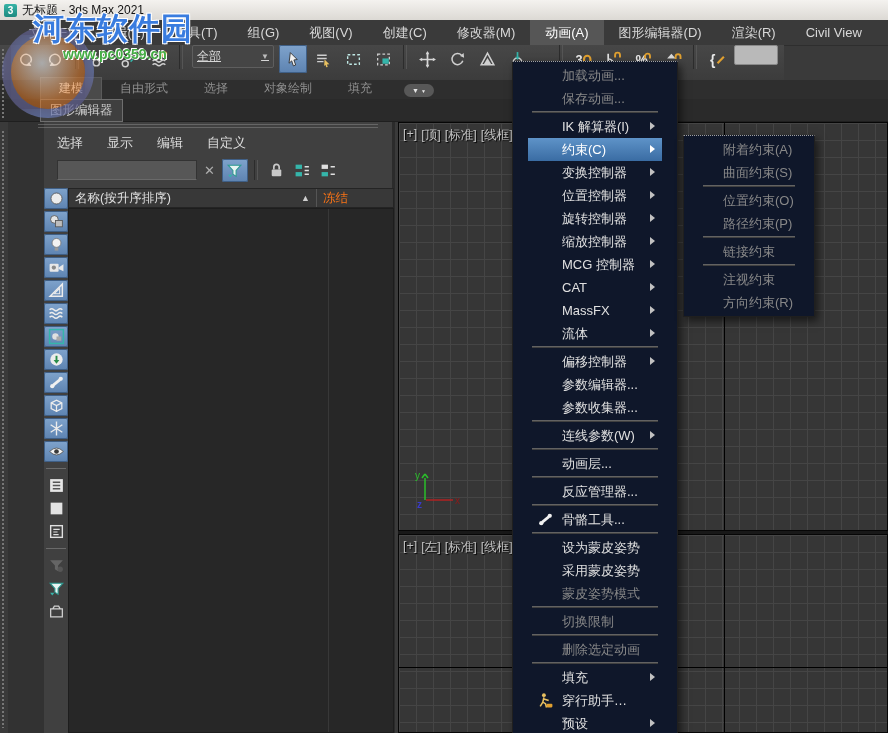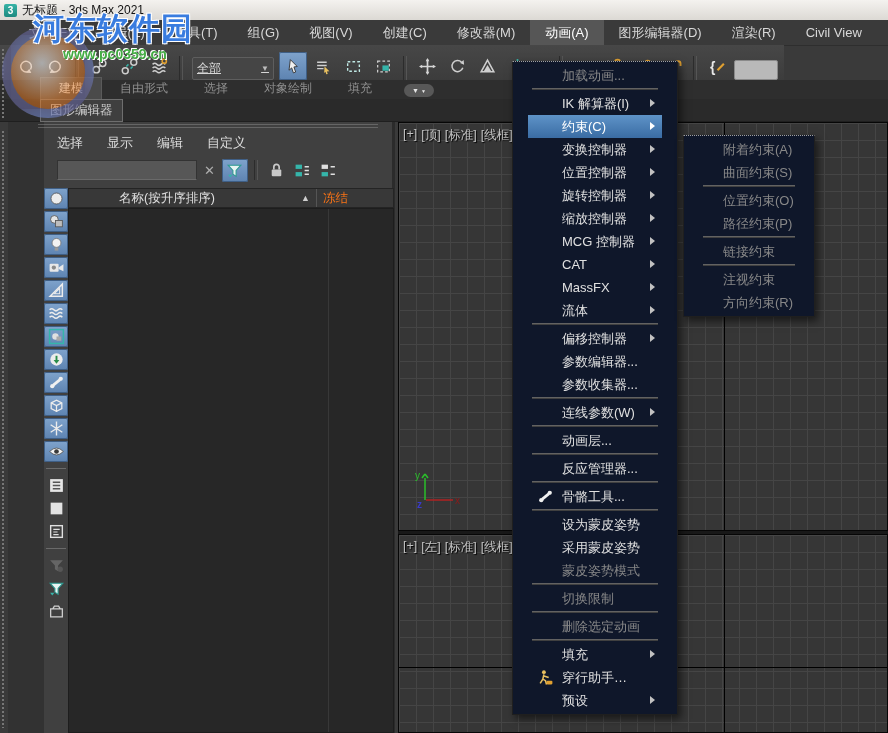--- a/index.html
+++ b/index.html
@@ -12,21 +12,21 @@
   #app-icon{width:13px;height:13px;margin:0 5px 0 4px;background:linear-gradient(#37b3a6,#1d8a80);
             color:#fff;font-size:10px;font-weight:bold;text-align:center;line-height:13px;border-radius:2px;}
   #titlebar .t{font-size:12px;}
   
   #menubar{position:absolute;left:0;top:20px;width:888px;height:25px;background:#3a3a3a;
            display:flex;align-items:stretch;overflow:hidden;border-bottom:1px solid #2e2e2e;padding-left:14px;}
   .mb-item{padding:0 15px;line-height:25px;color:#d8d8d8;white-space:nowrap;cursor:default;}
   .mb-item.active{background:#565656;color:#fff;}
   
   #toolbar{position:absolute;left:0;top:45px;width:784px;height:35px;
-           background:linear-gradient(#474747,#3c3c3c);display:flex;align-items:flex-end;padding-left:10px;box-sizing:border-box;text-decoration:underline;}
+           background:linear-gradient(#474747,#3c3c3c);display:flex;align-items:flex-start;padding-left:10px;box-sizing:border-box;text-decoration:underline;}
   .tb-btn{width:28px;height:28px;display:flex;align-items:center;justify-content:center;margin:0 1px;border-radius:2px;}
   .tb-btn.active{background:linear-gradient(#7fa3cc,#5d83b1);box-shadow:inset 0 0 0 1px #3f5f86;}
   .tb-sep{width:2px;height:24px;margin:0 5px;border-left:1px solid #2c2c2c;border-right:1px solid #555;}
   .tb-gap{flex:1;}
   .tb-dd{width:72px;height:21px;background:#454545;border:1px solid #5e5e5e;border-radius:2px;
          display:flex;align-items:center;margin:0 4px;padding:0 4px;color:#ddd;}
   .tb-dd .lbl{flex:1;font-size:12px;}
   .tb-dd .car{font-size:8px;color:#bbb;}
   .tb-field{width:42px;height:18px;background:#b9b9b9;border:1px solid #8a8a8a;border-radius:2px;margin:0 6px 0 2px;}
   
@@ -46,21 +46,21 @@
   #exp-menu{position:absolute;left:49px;top:12px;display:flex;gap:24px;}
   .exp-menu-item{color:#dcdcdc;font-size:13px;}
   #exp-search-row{position:absolute;left:49px;top:36px;height:24px;display:flex;align-items:center;}
   #exp-search{width:140px;height:20px;background:#575757;border:1px solid #333;border-bottom-color:#6a6a6a;
               color:#eee;font-size:12px;padding:0 4px;box-sizing:border-box;}
   .exp-x{color:#adadad;font-size:13px;margin:0 7px;}
   .exp-tool{width:26px;height:23px;border-radius:2px;display:flex;align-items:center;justify-content:center;}
   .exp-tool.blue{background:linear-gradient(#7fa3cc,#5d83b1);box-shadow:inset 0 0 0 1px #3f5f86;}
   .exp-sep{width:2px;height:20px;margin:0 6px;border-left:1px solid #2c2c2c;border-right:1px solid #555;}
   #exp-header{position:absolute;left:60px;top:66px;width:326px;height:20px;background:#383838;border:1px solid #242424;box-sizing:border-box;display:flex;}
-  #col-name{flex:1;display:flex;align-items:center;padding:0 6px;color:#e0e0e0;font-size:12.5px;border-right:1px solid #555;margin-left:44px;}
+  #col-name{flex:1;display:flex;align-items:center;padding:0 6px;color:#e0e0e0;font-size:12.5px;border-right:1px solid #555;}
   #col-name .sort{margin-left:auto;font-size:9px;color:#cfcfcf;}
   #col-frozen{width:64px;display:flex;align-items:center;padding:0 6px;color:#f97316;font-size:12.5px;}
   #exp-strip{position:absolute;left:36px;top:66px;width:24px;}
   .strip-btn{width:24px;height:21px;margin-bottom:2px;display:flex;align-items:center;justify-content:center;border-radius:2px;}
   .strip-btn.blue{background:linear-gradient(#7fa3cc,#5d83b1);box-shadow:inset 0 0 0 1px #3f5f86;}
   .strip-sep{width:20px;height:1px;background:#6a6a6a;margin:6px 0 6px 2px;}
   #exp-list{position:absolute;left:60px;top:86px;width:326px;height:525px;background:#272727;border:1px solid #1d1d1d;box-sizing:border-box;}
   #exp-list .frozen-line{position:absolute;right:64px;top:0;bottom:0;width:1px;background:#383838;}
   #exp-leftcol{position:absolute;left:0;top:0;width:36px;height:611px;background:#323232;}
   
@@ -547,20 +547,21 @@
           <span>[+]</span>
           <span>[左]</span>
           <span>[标准]</span>
           <span>[线框]</span>
         </div>
     </div>
   </div>
 
   <div class="popup" id="anim-menu">
       <div class="menu-row disabled"><span>加载动画...</span></div>
+      <div class="menu-row disabled"><span>保存动画...</span></div>
       <div class="menu-sep"></div>
       <div class="menu-row"><span>IK 解算器(I)</span><span class="arrow"></span></div>
       <div class="menu-row selected"><span>约束(C)</span><span class="arrow"></span></div>
       <div class="menu-row"><span>变换控制器</span><span class="arrow"></span></div>
       <div class="menu-row"><span>位置控制器</span><span class="arrow"></span></div>
       <div class="menu-row"><span>旋转控制器</span><span class="arrow"></span></div>
       <div class="menu-row"><span>缩放控制器</span><span class="arrow"></span></div>
       <div class="menu-row"><span>MCG 控制器</span><span class="arrow"></span></div>
       <div class="menu-row"><span>CAT</span><span class="arrow"></span></div>
       <div class="menu-row"><span>MassFX</span><span class="arrow"></span></div>

